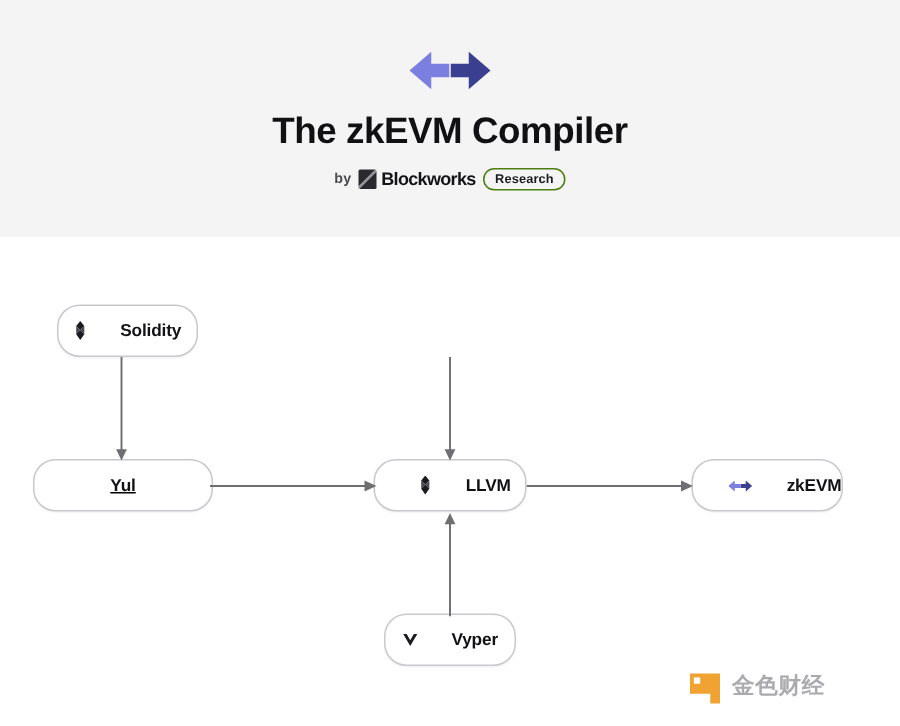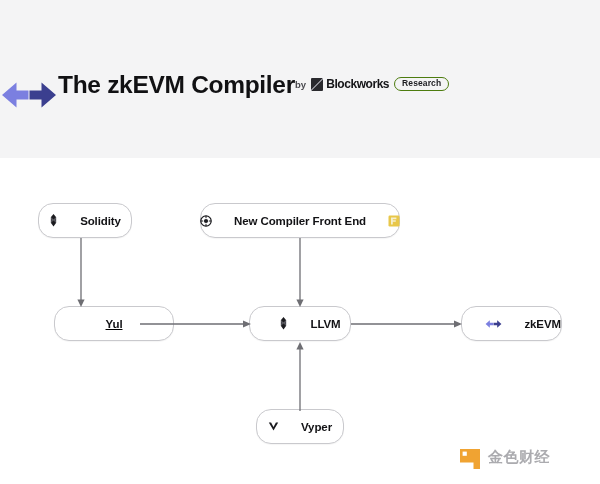--- a/index.html
+++ b/index.html
@@ -20,21 +20,21 @@
   }
 
   
   #header {
     position: absolute;
     left: 0; top: 0;
     width: 600px;
     height: 158px;
     background: #f4f4f5;
     display: flex;
-    flex-direction: row;
+    flex-direction: column;
     align-items: center;
   }
 
   #brand-logo {
     margin-top: 32px;
     width: 58px;
     height: 30px;
   }
 
   #page-title {
@@ -123,21 +123,21 @@
   .node-icon {
     display: inline-flex;
     align-items: center;
     justify-content: center;
     flex: 0 0 auto;
   }
 
   
   #node-solidity { left: 38px;  top: 45px;  width: 94px;  height: 35px; }
   #node-frontend { left: 200px; top: 45px;  width: 200px; height: 35px; }
-  #node-yul      { left: 54px;  top: 148px; width: 120px; height: 35px; text-decoration: underline; }
+  #node-yul      { left: 22px;  top: 148px; width: 120px; height: 35px; text-decoration: underline; }
   #node-llvm     { left: 249px; top: 148px; width: 102px; height: 35px; padding-left: 20px; }
   #node-zkevm    { left: 461px; top: 148px; width: 101px; height: 35px; justify-content: flex-end; }
   #node-vyper    { left: 256px; top: 251px; width: 88px;  height: 35px; }
 
   
   .connector { position: absolute; }
   #conn-solidity-yul  { left: 70px;  top: 80px;  width: 22px;  height: 70px; }
   #conn-frontend-llvm { left: 289px; top: 80px;  width: 22px;  height: 70px; }
   #conn-yul-llvm      { left: 140px; top: 155px; width: 112px; height: 22px; }
   #conn-llvm-zkevm    { left: 351px; top: 155px; width: 112px; height: 22px; }
@@ -191,36 +191,20 @@
         <svg width="9" height="13" viewBox="0 0 9 13">
           <path d="M4.5 0 L7.2 3.3 L4.5 6.0 L1.8 3.3 Z" fill="#1b1b1f"></path>
           <path d="M1.8 3.3 L4.5 6.0 L1.8 8.8 Z" fill="#4a4a52"></path>
           <path d="M7.2 3.3 L4.5 6.0 L7.2 8.8 Z" fill="#4a4a52"></path>
           <path d="M4.5 6.0 L7.2 8.8 L4.5 12.6 L1.8 8.8 Z" fill="#1b1b1f"></path>
         </svg>
       </span>
       <span class="node-label">Solidity</span>
     </div>
 
-    <div class="node" id="node-frontend">
-      <span class="node-icon">
-        <svg width="12" height="12" viewBox="0 0 12 12">
-          <circle cx="6" cy="6" r="5.2" fill="none" stroke="#1b1b1f" stroke-width="1.2"></circle>
-          <circle cx="6" cy="6" r="2.1" fill="#1b1b1f"></circle>
-          <path d="M6 0.8 L6 3.2 M6 8.8 L6 11.2 M0.8 6 L3.2 6 M8.8 6 L11.2 6" stroke="#1b1b1f" stroke-width="1"></path>
-        </svg>
-      </span>
-      <span class="node-label">New Compiler Front End</span>
-      <span class="node-icon">
-        <svg width="12" height="12" viewBox="0 0 12 12">
-          <rect x="0.5" y="0.5" width="11" height="11" rx="1.2" fill="#e8c74a"></rect>
-          <path d="M3 2.6 H8.4 V4.2 H4.8 V5.2 H7.8 V6.8 H4.8 V9.4 H3 Z" fill="#f5efcf"></path>
-        </svg>
-      </span>
-    </div>
 
     <div class="node" id="node-yul">
       <span class="node-label">Yul</span>
     </div>
 
     <div class="node" id="node-llvm">
       <span class="node-icon">
         <svg width="9" height="13" viewBox="0 0 9 13">
           <path d="M4.5 0 L7.2 3.3 L4.5 6.0 L1.8 3.3 Z" fill="#1b1b1f"></path>
           <path d="M1.8 3.3 L4.5 6.0 L1.8 8.8 Z" fill="#4a4a52"></path>

